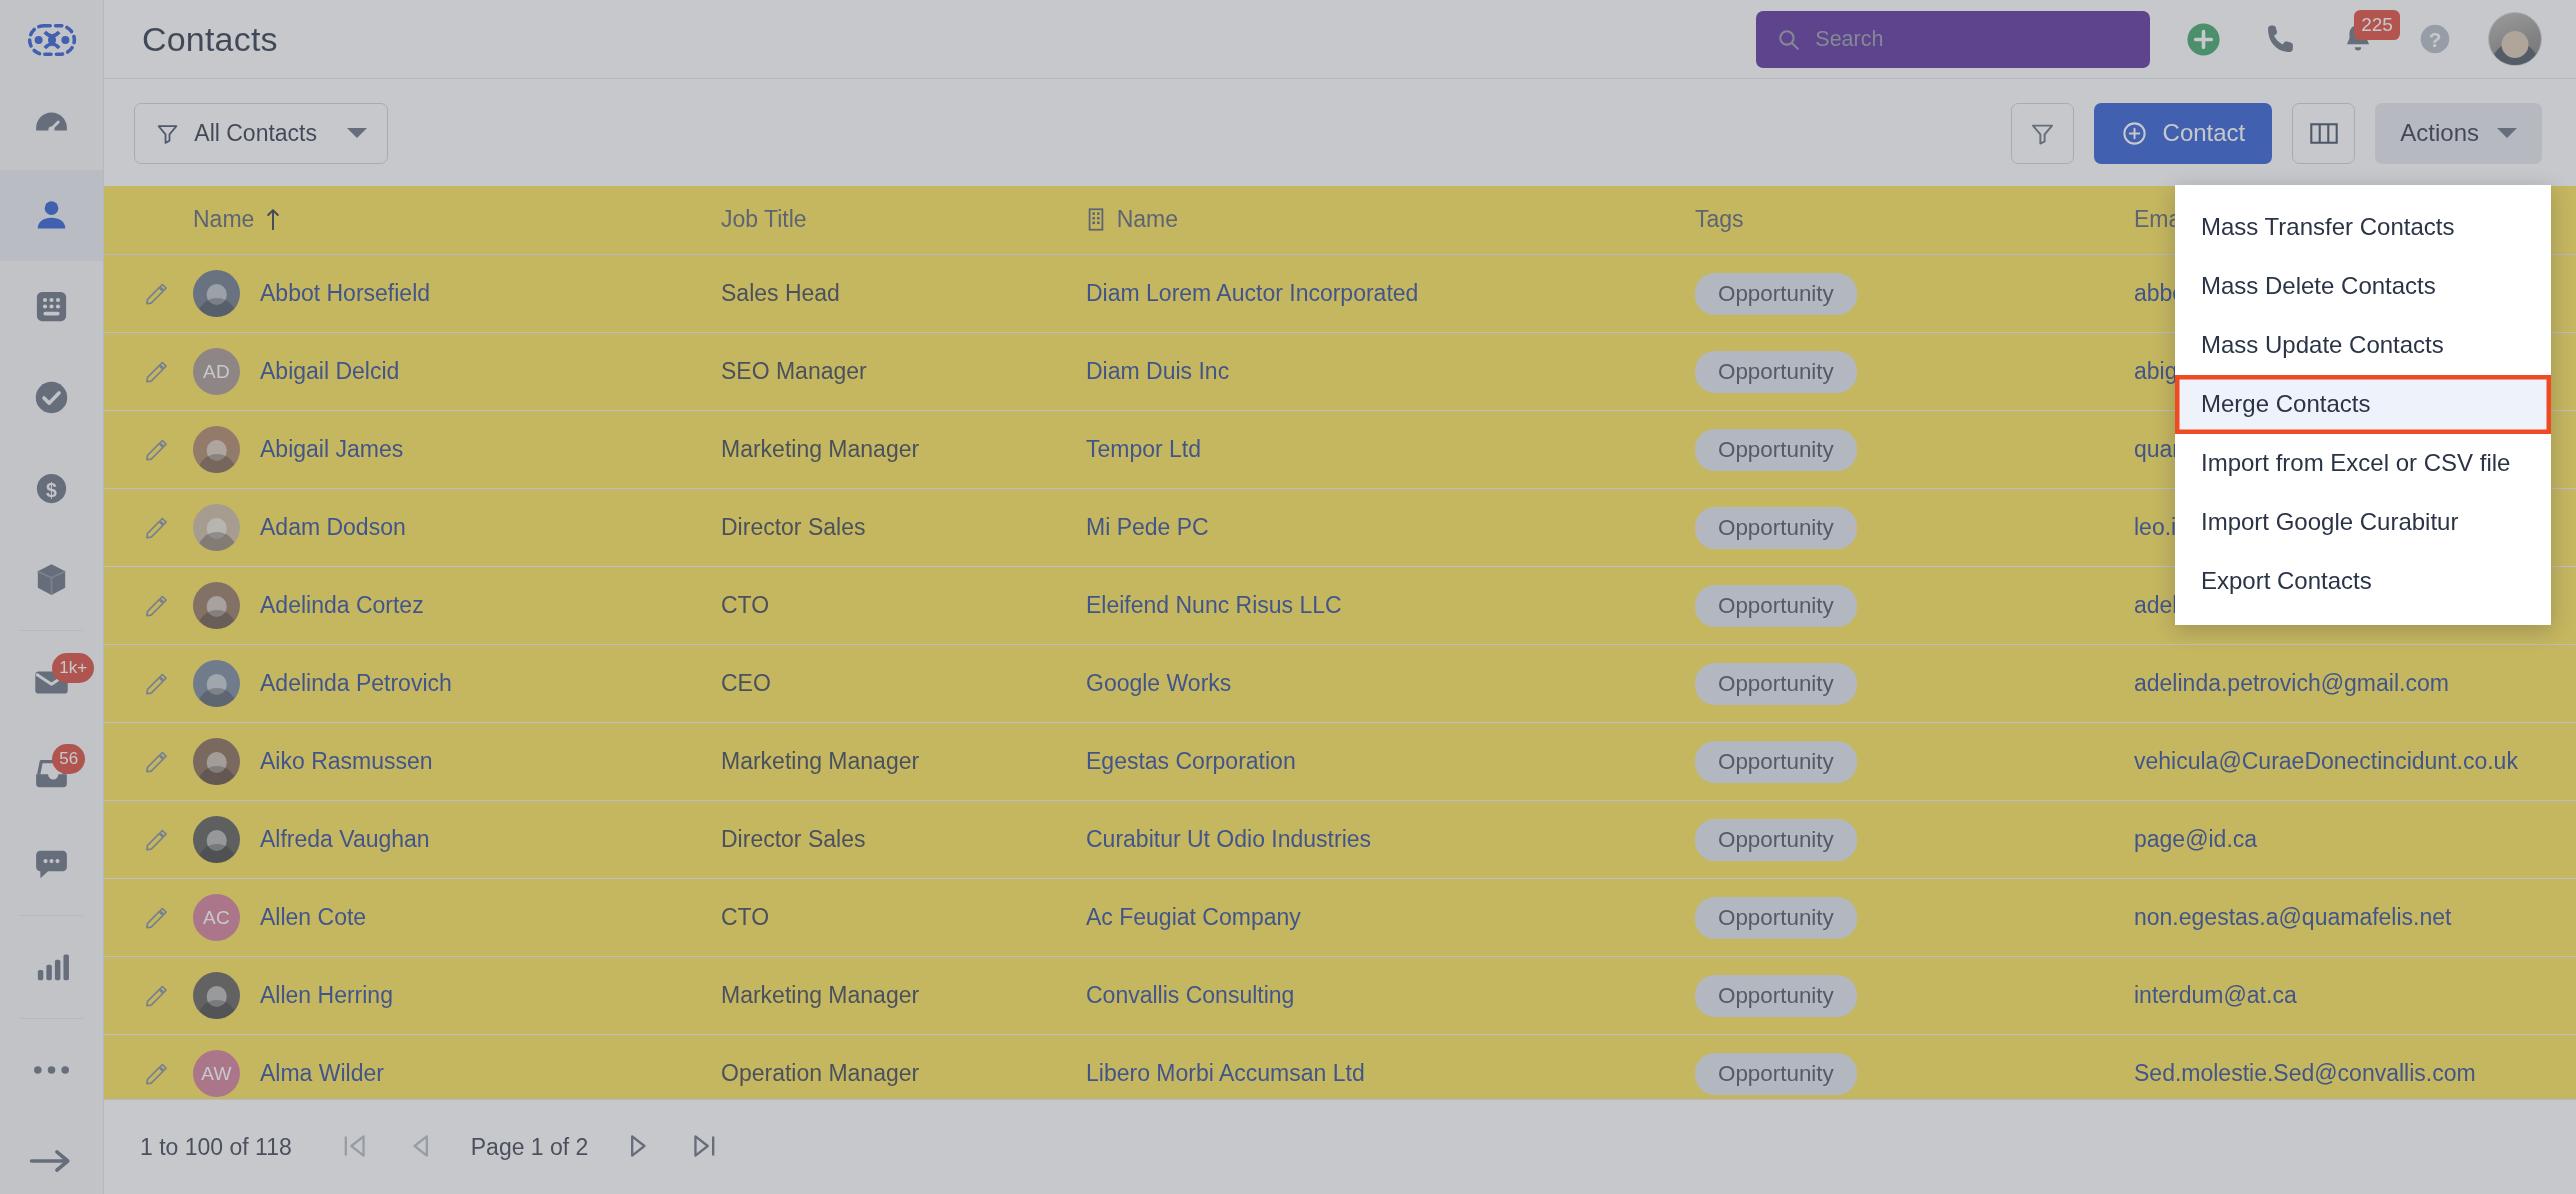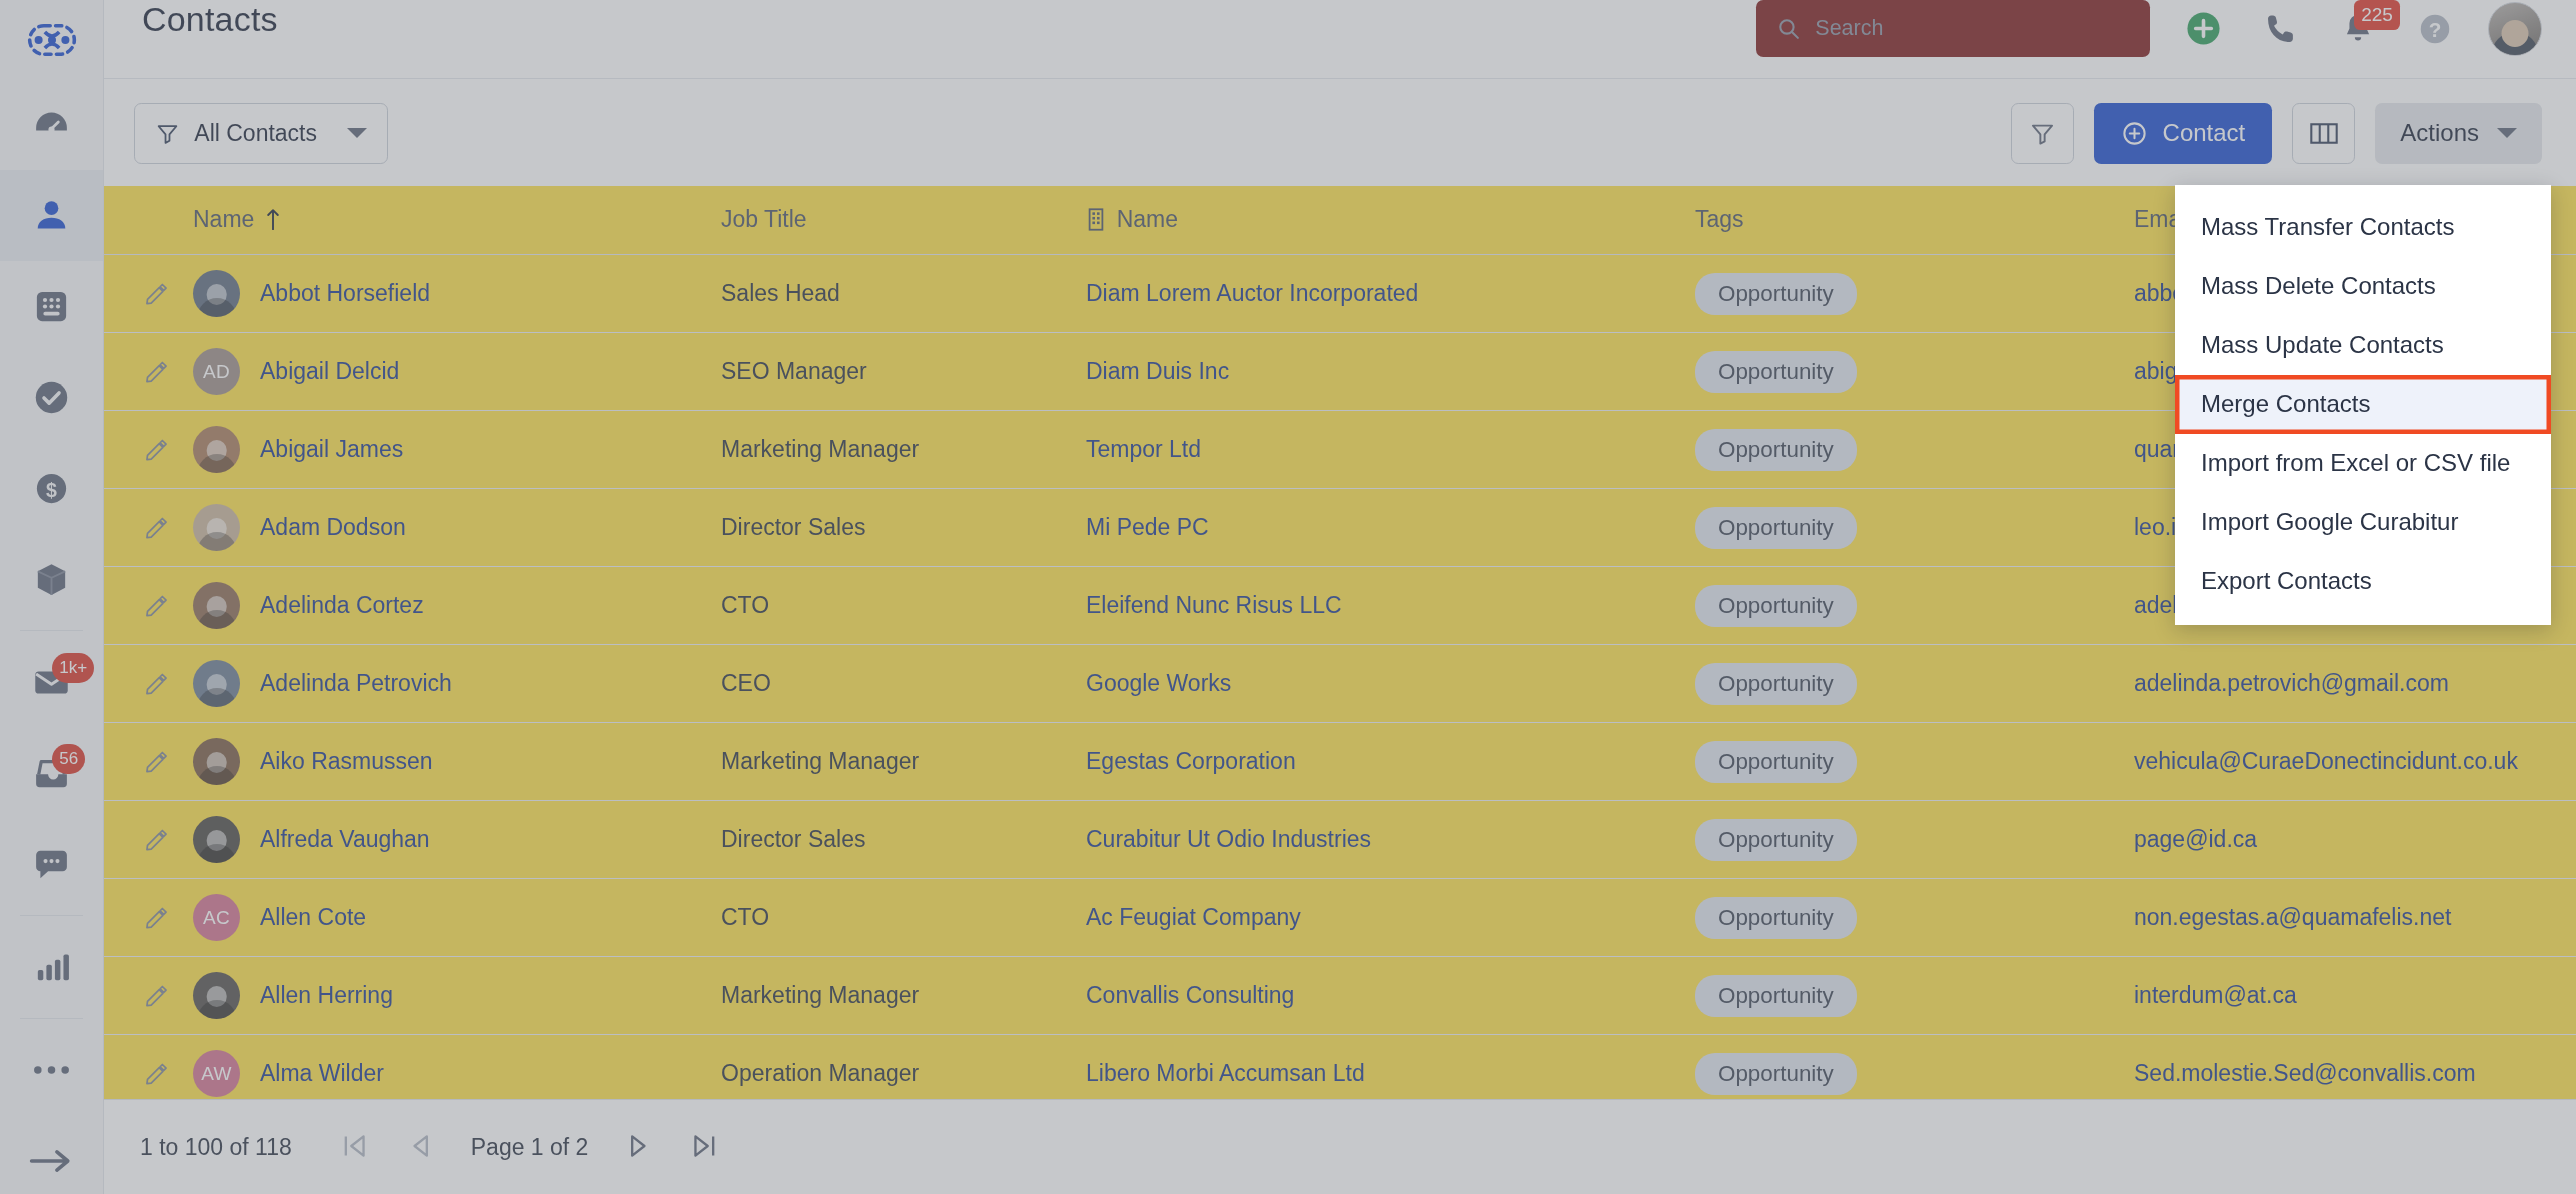--- a/index.html
+++ b/index.html
@@ -46,35 +46,35 @@
     font-size: 17px; line-height: 30px; text-align: center;
     font-family: "Liberation Sans", sans-serif;
   }
 
   
   #page-header {
     position: absolute; left: 104px; top: 0;
     width: 2472px; height: 79px;
     background: #fff;
     border-bottom: 0.9px solid #e4e7ec;
-    display: flex; align-items: flex-start;
+    display: flex; align-items: center;
     z-index: 6;
   }
   #page-title {
     margin-left: 38px;
     font-size: 34px; color: #1b2437; font-weight: 400;
     letter-spacing: 0.2px;
   }
   .header-right {
     margin-left: auto; display: flex; align-items: center; gap: 30px;
     padding-right: 34px;
   }
   #search-box {
     width: 394px; height: 57px;
-    background: #7f1d1d; border-radius: 7.2px;
+    background: #4c1d95; border-radius: 7.2px;
     display: flex; align-items: center; gap: 14.3px;
     padding: 0 20px;
   }
   #search-input-text { font-size: 21.5px; color: #8b93a3; }
   .hdr-icon { position: relative; display: flex; align-items: center; justify-content: center;
               width: 47px; height: 47px; }
   #bell-badge {
     position: absolute; top: -5.4px; left: 20px;
     min-width: 43px; height: 30px; padding: 0 7.2px;
     border-radius: 6.3px; background: #e0382a; color: #fff;

